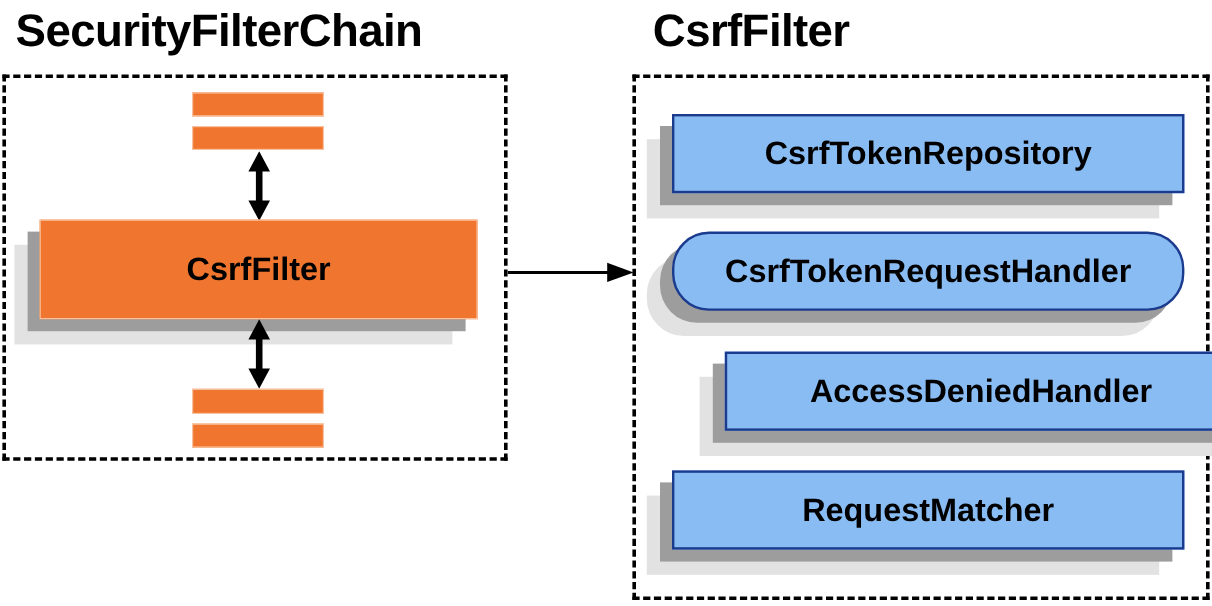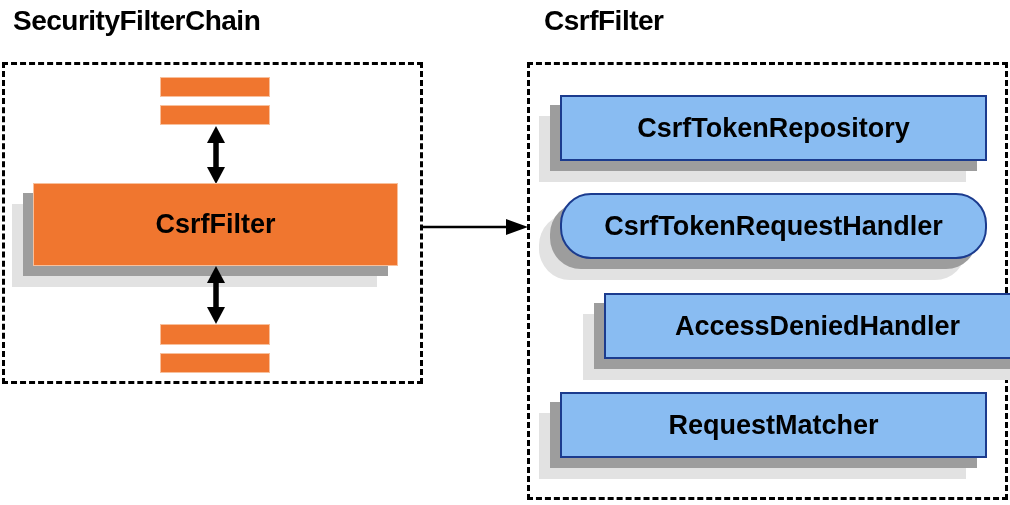--- a/index.html
+++ b/index.html
@@ -10,21 +10,21 @@
     --shadow-dark:#9D9D9D;
     --shadow-light:#E2E2E2;
     --arrow:#000000;
   }
   html,body{margin:0;padding:0;background:#fff;}
   .stage{
     position:relative;width:1010px;height:505px;background:#fff;
     font-family:"Liberation Sans","DejaVu Sans",sans-serif;overflow:hidden;
   }
   .title{
-    position:absolute;margin:0;font-weight:bold;font-size:28px;line-height:1;
+    position:absolute;margin:0;font-weight:bold;font-size:38px;line-height:1;
     letter-spacing:-0.5px;color:#000;white-space:nowrap;
   }
   .title-left{left:13px;top:7px;}
   .title-right{left:544px;top:7px;}
   .panel{
     position:absolute;box-sizing:border-box;border:3px dashed #000;background:transparent;
   }
   .left-panel{left:2px;top:62px;width:421px;height:322px;}
   .right-panel{left:527px;top:62px;width:481px;height:438px;}
   .bar{

